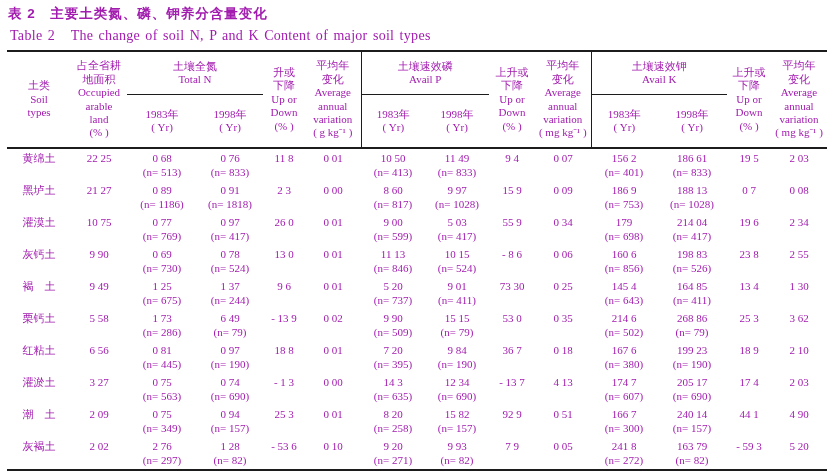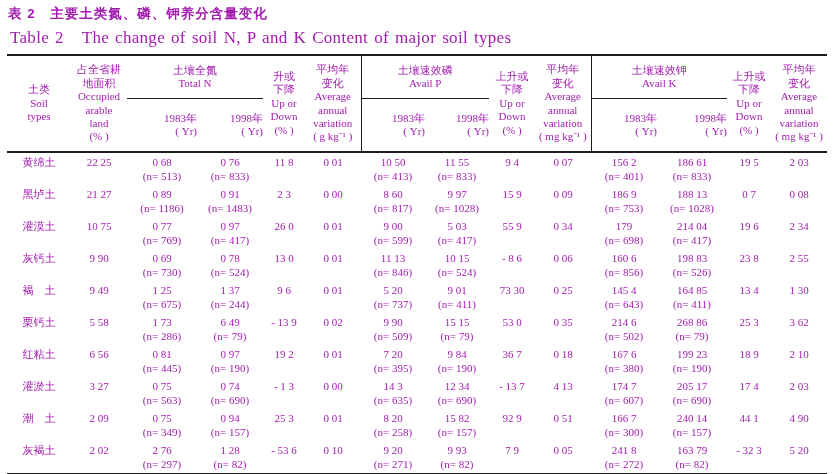--- a/index.html
+++ b/index.html
@@ -17,21 +17,21 @@
   .title-zh {
     font-family: "Liberation Sans", sans-serif;
     font-weight: bold;
     font-size: 13.5px;
     letter-spacing: 1px;
     padding-left: 3px;
     white-space: pre;
   }
   .caption-en {
     font-family: "Liberation Serif", serif;
-    font-size: 17px;
+    font-size: 14px;
     margin-top: 5px;
     padding-left: 5px;
     letter-spacing: 0.3px;
     word-spacing: 1.5px;
     white-space: pre;
   }
   table.soil {
     margin-top: 6px;
     margin-left: 2px;
     width: 820px;
@@ -48,21 +48,21 @@
     text-align: center;
     white-space: pre-line;
     line-height: 1.22;
     padding: 2px 0;
   }
   th.group {
     border-bottom: 1.5px solid #1c1c1c;
     height: 38px;
   }
   th.vline { border-right: 1.2px solid #1c1c1c; }
-  tr.yr-row th { height: 48px; text-align: right; }
+  tr.yr-row th { height: 48px; }
   td {
     text-align: center;
     vertical-align: top;
     white-space: pre-line;
     line-height: 13.5px;
     padding: 3px 0 2px 0;
     height: 27px;
   }
 </style>
 </head>
@@ -160,38 +160,38 @@
           <td class="c0">黄绵土</td>
           <td class="c1">22 25</td>
           <td class="c2">0 68
 (n= 513)</td>
           <td class="c3">0 76
 (n= 833)</td>
           <td class="c4">11 8</td>
           <td class="c5">0 01</td>
           <td class="c6">10 50
 (n= 413)</td>
-          <td class="c7">11 55
+          <td class="c7">11 49
 (n= 833)</td>
           <td class="c8">9 4</td>
           <td class="c9">0 07</td>
           <td class="c10">156 2
 (n= 401)</td>
           <td class="c11">186 61
 (n= 833)</td>
           <td class="c12">19 5</td>
           <td class="c13">2 03</td>
         </tr>
         <tr>
           <td class="c0">黑垆土</td>
           <td class="c1">21 27</td>
           <td class="c2">0 89
 (n= 1186)</td>
           <td class="c3">0 91
-(n= 1483)</td>
+(n= 1818)</td>
           <td class="c4">2 3</td>
           <td class="c5">0 00</td>
           <td class="c6">8 60
 (n= 817)</td>
           <td class="c7">9 97
 (n= 1028)</td>
           <td class="c8">15 9</td>
           <td class="c9">0 09</td>
           <td class="c10">186 9
 (n= 753)</td>
@@ -288,21 +288,21 @@
           <td class="c12">25 3</td>
           <td class="c13">3 62</td>
         </tr>
         <tr>
           <td class="c0">红粘土</td>
           <td class="c1">6 56</td>
           <td class="c2">0 81
 (n= 445)</td>
           <td class="c3">0 97
 (n= 190)</td>
-          <td class="c4">19 2</td>
+          <td class="c4">18 8</td>
           <td class="c5">0 01</td>
           <td class="c6">7 20
 (n= 395)</td>
           <td class="c7">9 84
 (n= 190)</td>
           <td class="c8">36 7</td>
           <td class="c9">0 18</td>
           <td class="c10">167 6
 (n= 380)</td>
           <td class="c11">199 23
@@ -366,18 +366,18 @@
           <td class="c6">9 20
 (n= 271)</td>
           <td class="c7">9 93
 (n= 82)</td>
           <td class="c8">7 9</td>
           <td class="c9">0 05</td>
           <td class="c10">241 8
 (n= 272)</td>
           <td class="c11">163 79
 (n= 82)</td>
-          <td class="c12">- 32 3</td>
+          <td class="c12">- 59 3</td>
           <td class="c13">5 20</td>
         </tr>
       </tbody>
   </table>
 </div>
 
 </body></html>

